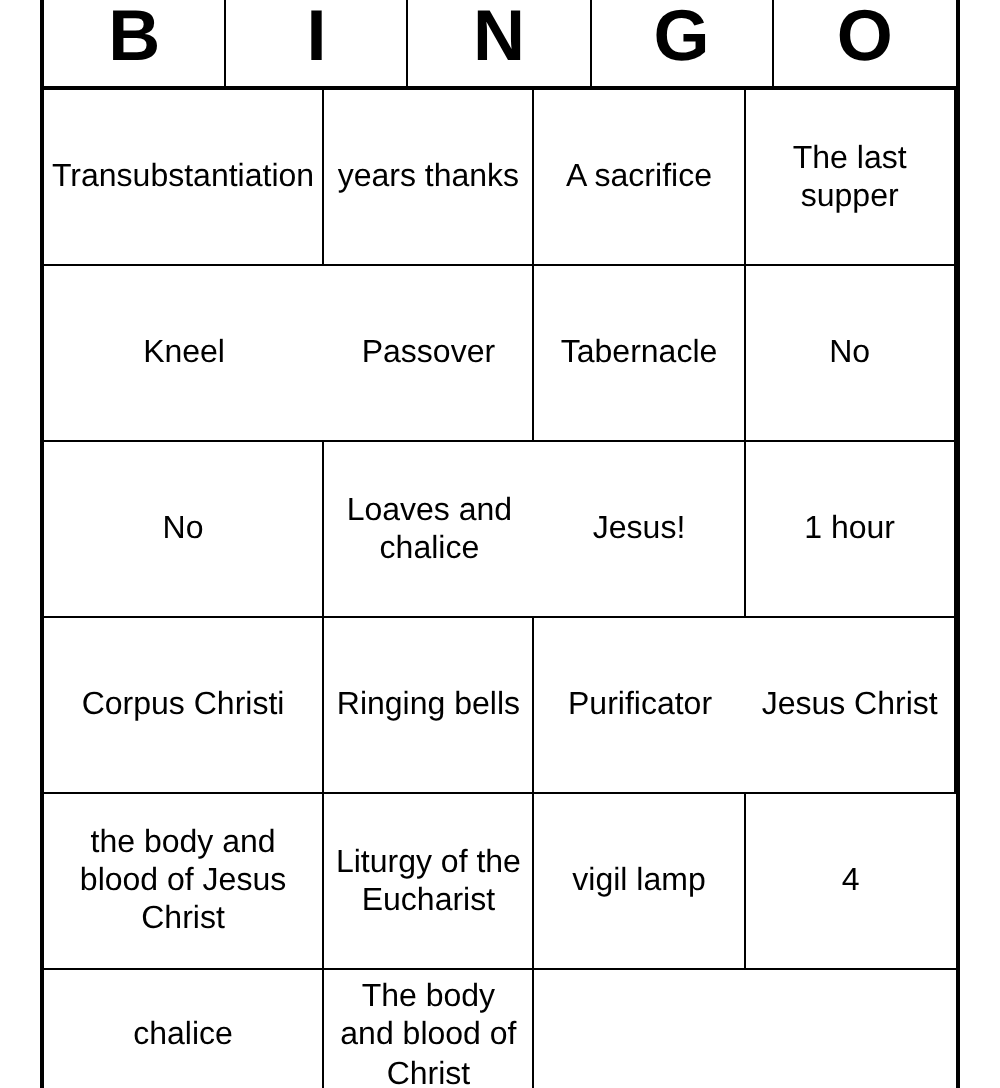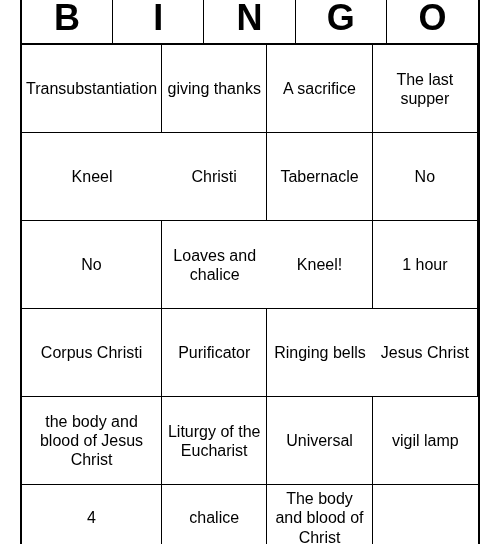--- a/index.html
+++ b/index.html
@@ -72,36 +72,35 @@
 <div class="bingo-card">
   <div class="bingo-header">
   <div class="bingo-header-cell">B</div>
       <div class="bingo-header-cell">I</div>
       <div class="bingo-header-cell">N</div>
       <div class="bingo-header-cell">G</div>
       <div class="bingo-header-cell">O</div>
     </div>
   <div class="bingo-grid">
   <div class="bingo-cell xs">Transubstantiation</div>
-      <div class="bingo-cell lg">giving thanks</div>
+      <div class="bingo-cell lg">years thanks</div>
       <div class="bingo-cell md">A sacrifice</div>
       <div class="bingo-cell md">The last supper</div>
       <div class="bingo-cell lg">Kneel</div>
-      <div class="bingo-cell md">Christi</div>
+      <div class="bingo-cell md">Passover</div>
       <div class="bingo-cell sm">Tabernacle</div>
       <div class="bingo-cell xxl">No</div>
       <div class="bingo-cell xxl">No</div>
       <div class="bingo-cell md">Loaves and chalice</div>
-      <div class="bingo-cell xl">Kneel!</div>
+      <div class="bingo-cell xl">Jesus!</div>
       <div class="bingo-cell xl">1 hour</div>
       <div class="bingo-cell md">Corpus Christi</div>
+      <div class="bingo-cell md">Ringing bells</div>
       <div class="bingo-cell sm">Purificator</div>
-      <div class="bingo-cell md">Ringing bells</div>
       <div class="bingo-cell xl">Jesus Christ</div>
       <div class="bingo-cell xs">the body and blood of Jesus Christ</div>
       <div class="bingo-cell sm">Liturgy of the Eucharist</div>
-      <div class="bingo-cell sm">Universal</div>
       <div class="bingo-cell lg">vigil lamp</div>
       <div class="bingo-cell xxl">4</div>
       <div class="bingo-cell md">chalice</div>
       <div class="bingo-cell sm">The body and blood of Christ</div>
     </div>
 </div>
 
 </body></html>

